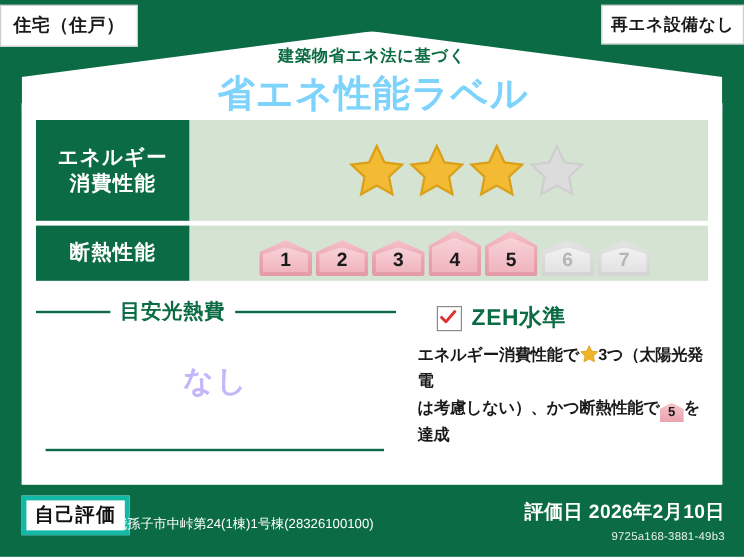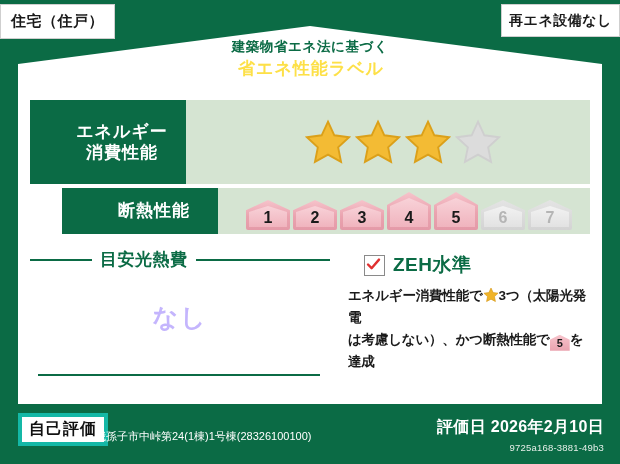--- a/index.html
+++ b/index.html
@@ -35,38 +35,37 @@
   .tag-left{left:0;top:4px;width:113px;height:33px;}
   .tag-right{right:0;top:4px;width:117px;height:31px;font-size:14px;}
 
   
   .title-sub{
     position:absolute;left:0;right:0;top:38px;text-align:center;
     font-size:13.5px;color:#0b6b45;font-weight:bold;letter-spacing:.6px;
   }
   .title-main{
     position:absolute;left:2px;right:0;top:57px;text-align:center;
-    font-size:17px;color:#fde047;font-weight:bold;letter-spacing:1px;
+    font-size:31px;color:#7dd3fc;font-weight:bold;letter-spacing:1px;
   }
 
   
   .card{
     position:absolute;left:30px;top:100px;width:560px;height:300px;
   }
 
   .row{position:relative;display:flex;align-items:stretch;}
   .row-energy{height:84px;margin-bottom:4px;}
-  .row-insul{height:46px;margin-left:32px;}
+  .row-insul{height:46px;}
 
   .row-label{
     width:128px;flex:0 0 128px;background:#0b6b45;color:#fff;
     display:flex;align-items:center;justify-content:center;
     text-align:center;font-weight:bold;font-size:17px;line-height:1.25;
     letter-spacing:1px;
-    padding-left:28px;
   }
   .row-label.small{font-size:17px;}
   .row-content{
     flex:1;background:#d5e4d2;display:flex;align-items:center;
   }
   .row-energy .row-content{justify-content:center;padding-left:30px;}
   .row-insul .row-content{justify-content:center;padding-left:10px;}
 
   
   .stars{display:flex;align-items:center;gap:4px;}

